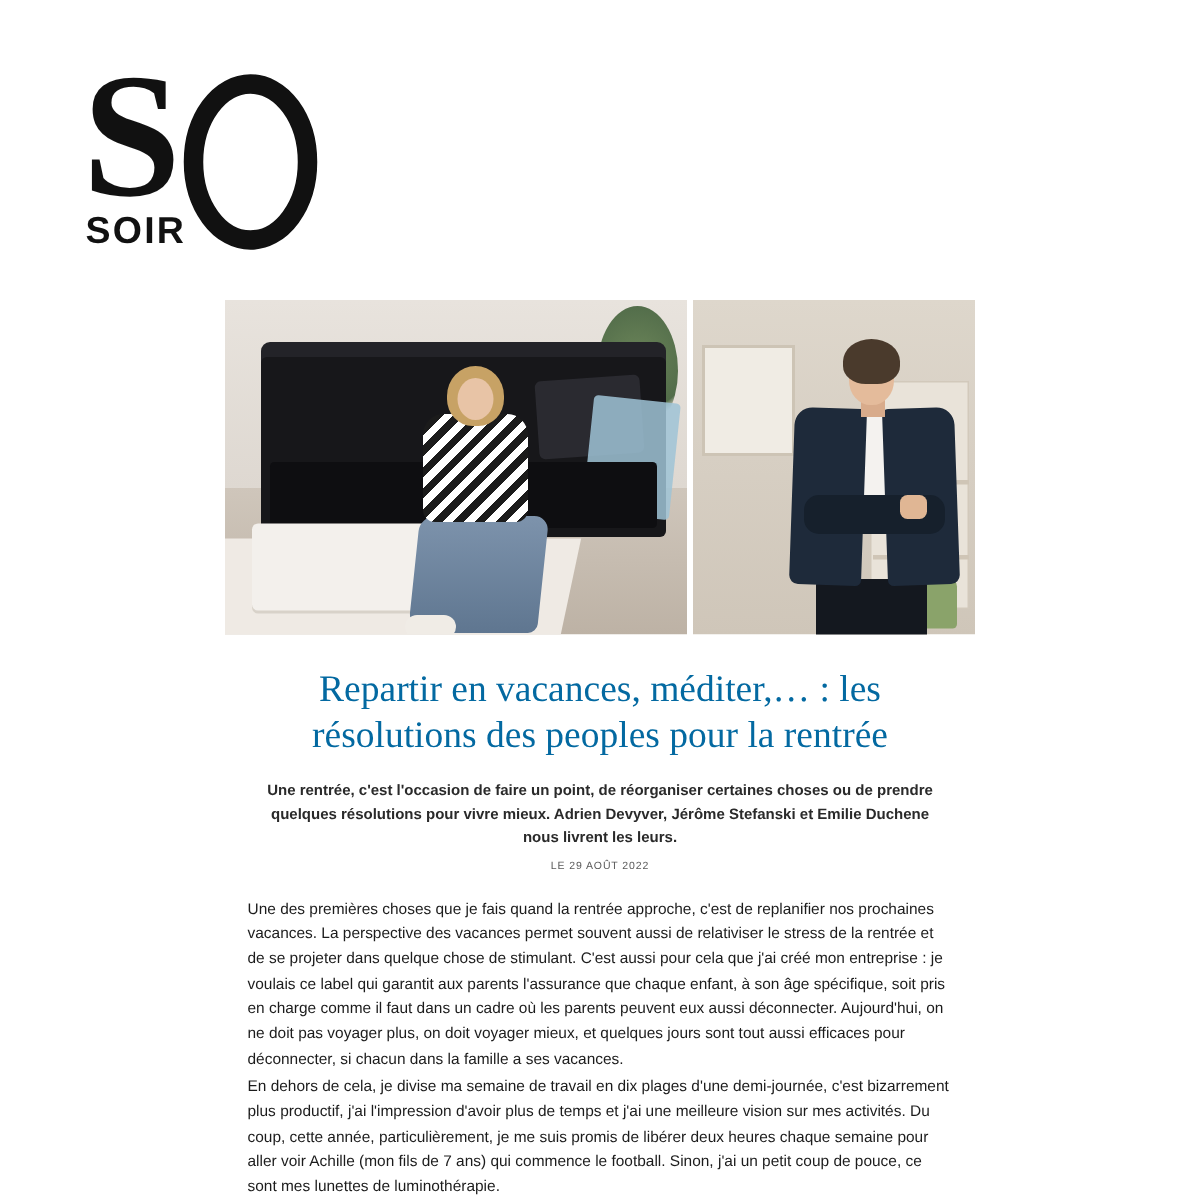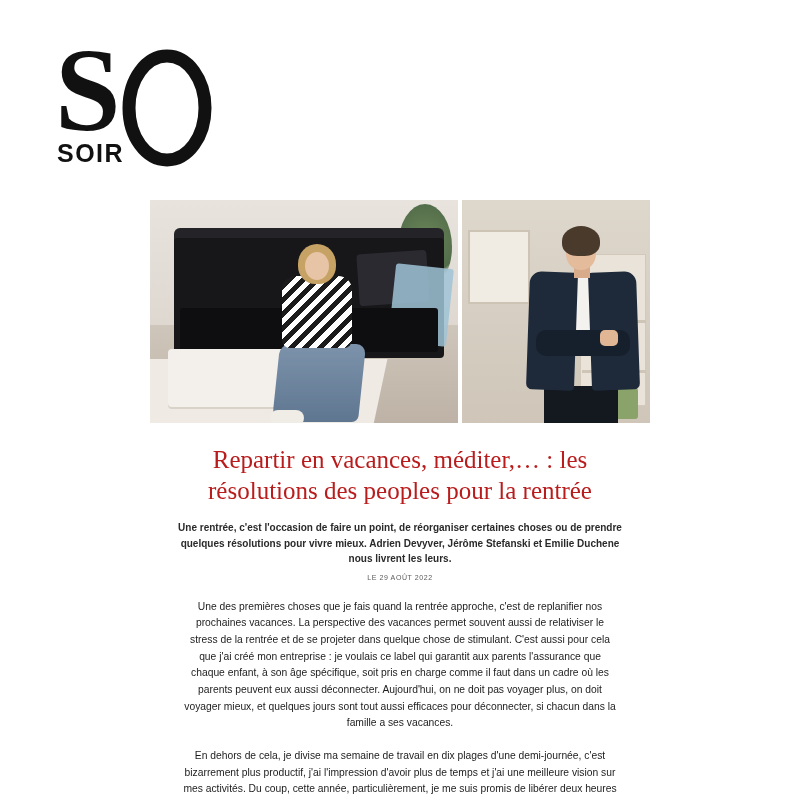--- a/index.html
+++ b/index.html
@@ -228,21 +228,21 @@
     position: absolute; left: 24px; top: 160px; width: 74px; height: 44px;
     background: #14181f; border-radius: 4px;
   }
 
   
   .headline {
     font-family: "Liberation Serif", serif;
     font-size: 25px;
     line-height: 1.22;
     text-align: center;
-    color: #b91c1c;
+    color: #0369a1;
     margin: 0 0 14px 0;
     font-weight: normal;
     padding: 0 6px;
   }
 
   
   .standfirst {
     font-family: "Liberation Sans", sans-serif;
     font-size: 10px;
     line-height: 1.55;
@@ -264,22 +264,22 @@
   
   .body-col {
     width: 470px;
     margin: 0 auto;
   }
   .body-col p {
     font-family: "Liberation Sans", sans-serif;
     font-size: 10.3px;
     line-height: 1.62;
     color: #1c1c1c;
-    margin: 16px;
-    text-align: center;
+    margin: 0;
+    text-align: left;
   }
   .body-col p + p {
     margin-top: 2px;
   }
 </style>
 </head>
 <body>
 
 <div class="page">
 

